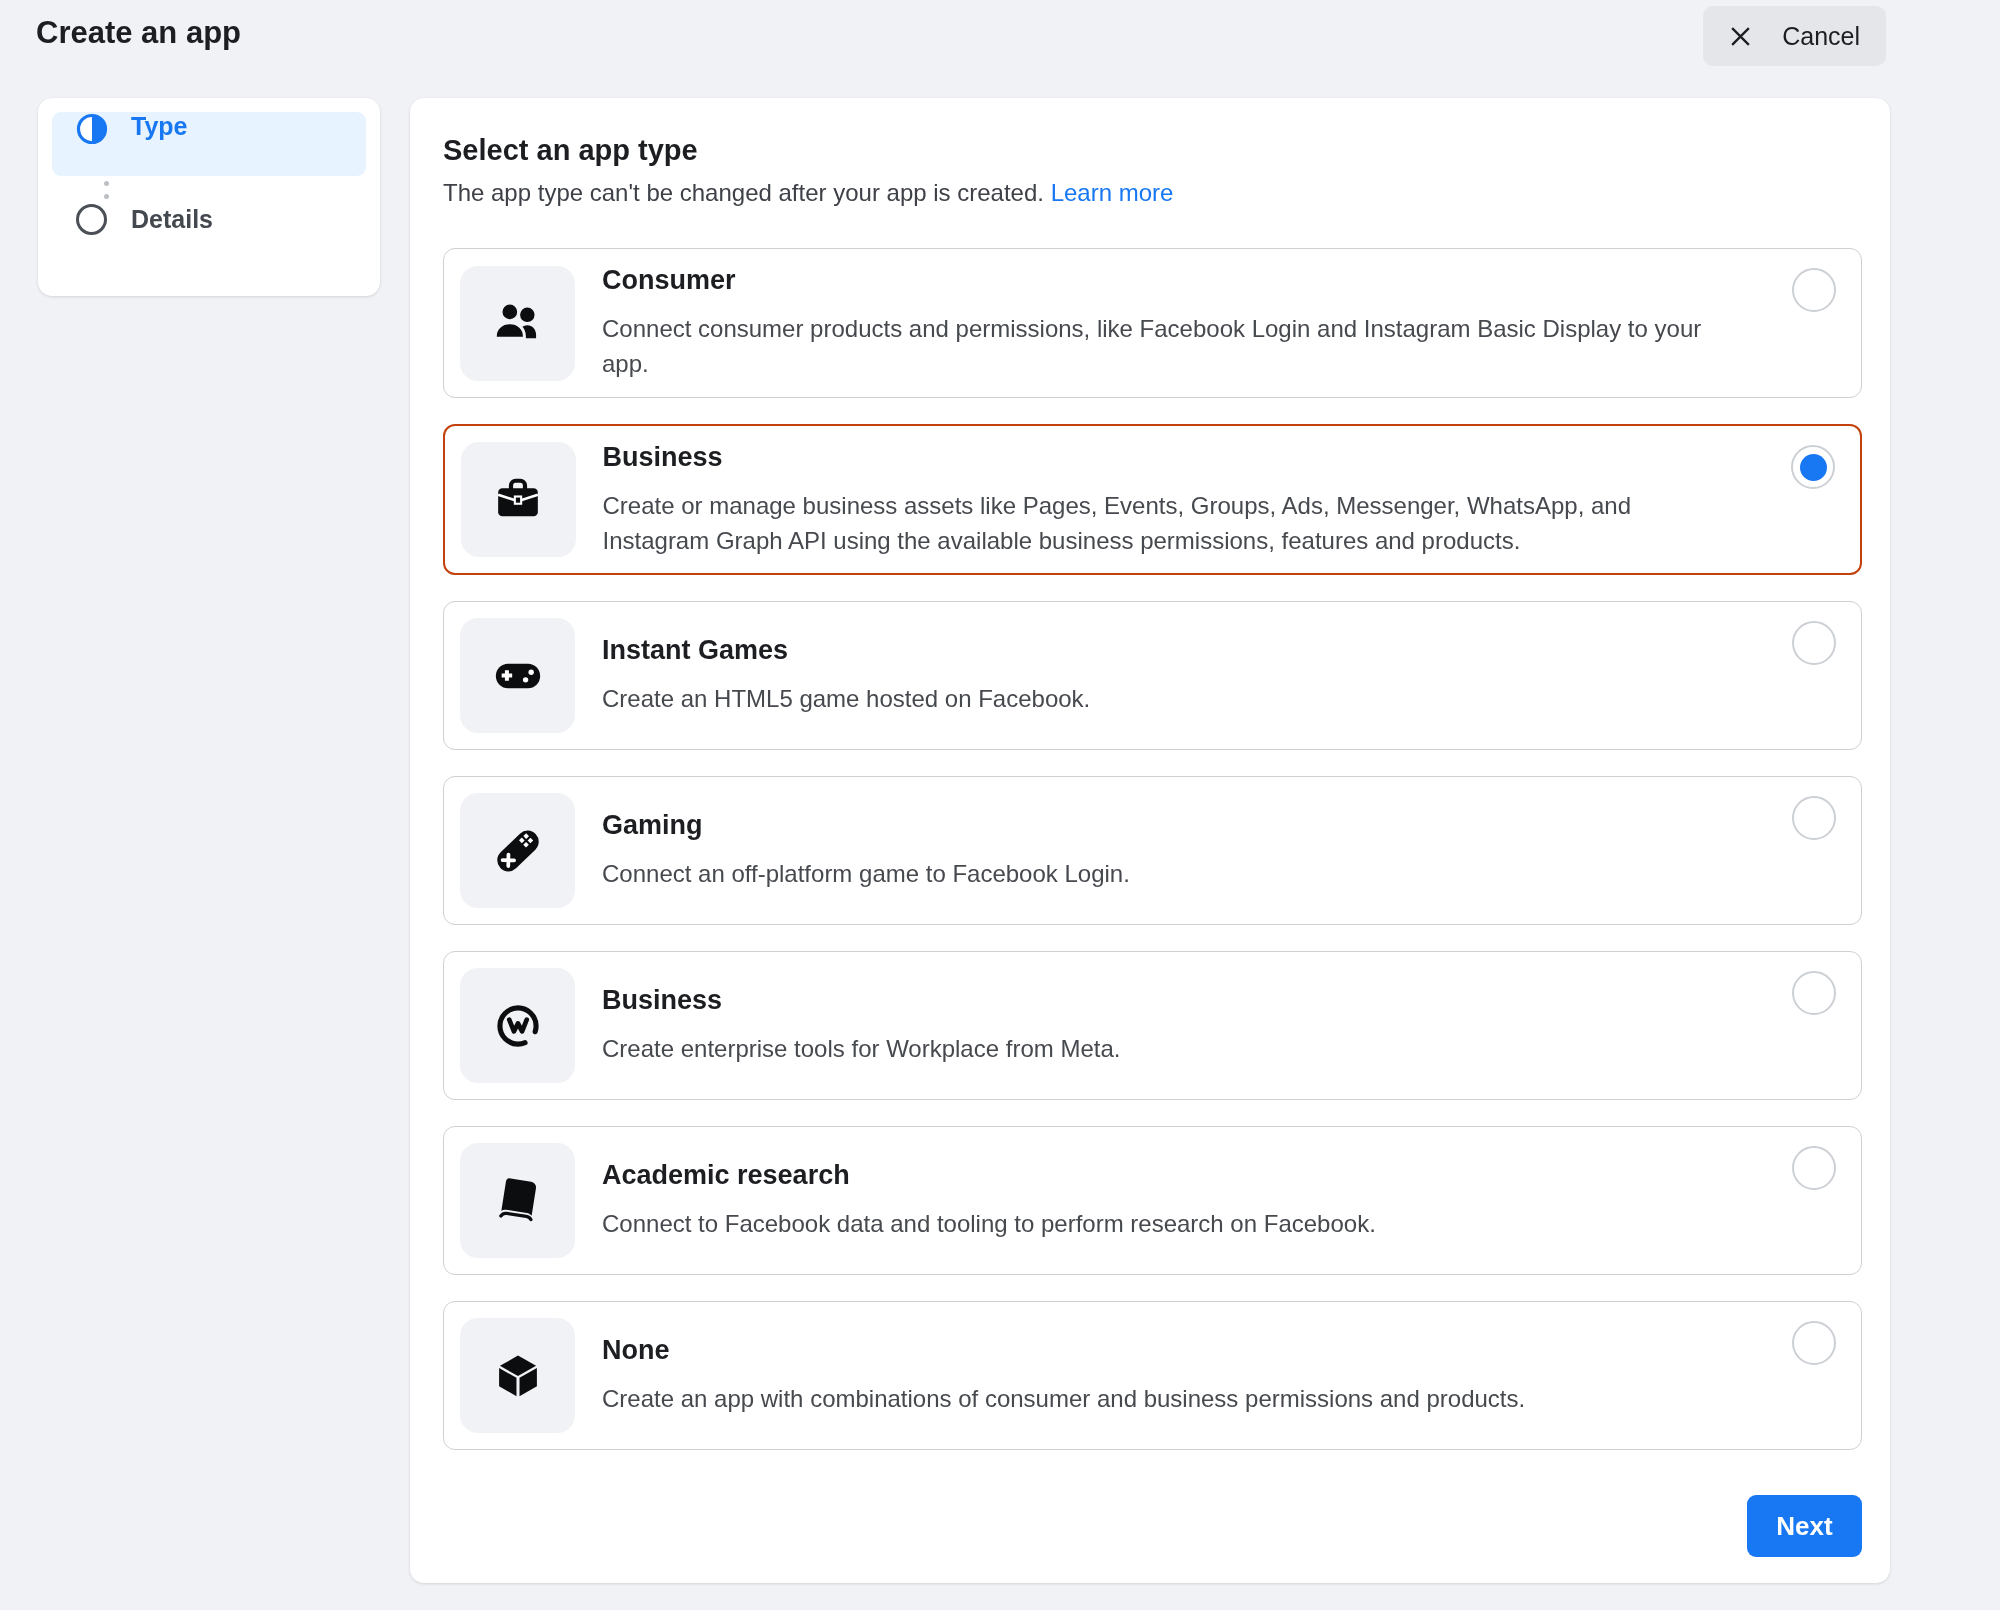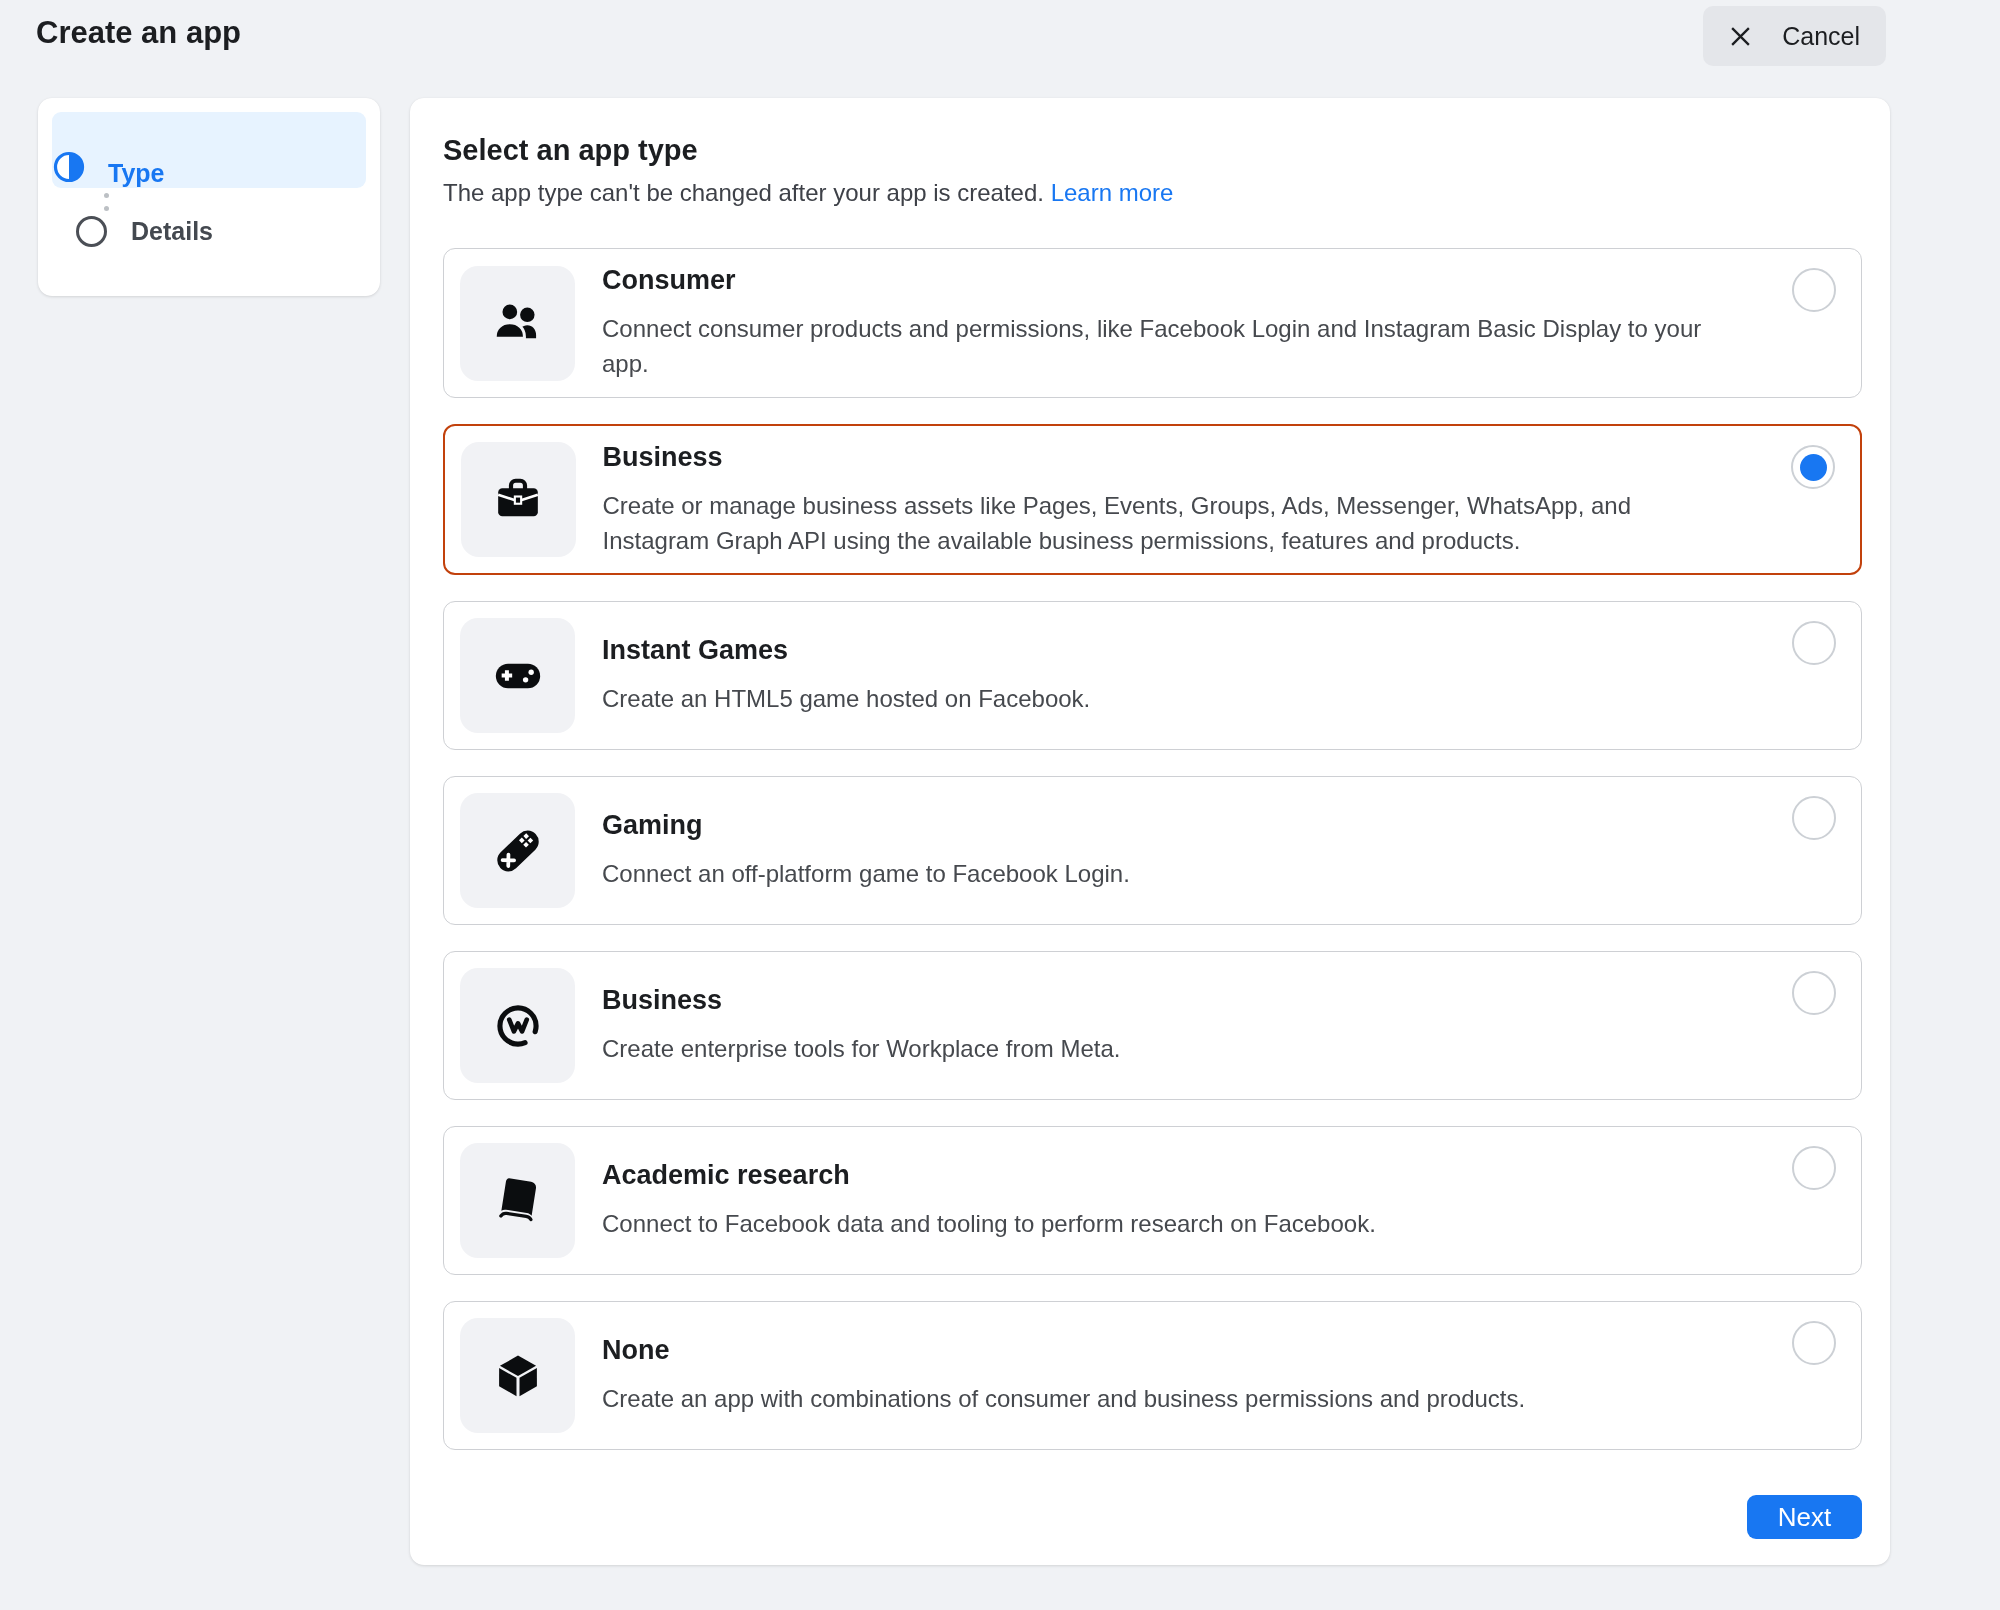--- a/index.html
+++ b/index.html
@@ -32,22 +32,22 @@
     background: #fff; border-radius: 14px;
     box-shadow: 0 1px 3px rgba(0,0,0,0.12), 0 0 1px rgba(0,0,0,0.06);
   }
 
   
   .stepper {
     position: absolute; left: 38px; top: 98px;
     width: 342px; height: 198px; padding: 14px;
   }
   .step-current {
-    display: flex; align-items: flex-end;
-    height: 76px; 
+    display: flex; align-items: flex-start;
+    height: 64px; padding-left: 23px;
     background: #e7f3ff; border-radius: 9px; cursor: pointer;
   }
   .step-current .step-label { color: #1877f2; font-weight: bold; font-size: 25px; margin-left: 22px; }
   .step-connector {
     display: flex; flex-direction: column; gap: 8px;
     padding: 5px 0 5px 52px;
   }
   .step-connector i {
     width: 5px; height: 5px; border-radius: 50%;
     background: #bcc0c4; display: block;
@@ -96,24 +96,24 @@
     border: 2px solid #ccd0d5; background: #fff;
     display: flex; align-items: center; justify-content: center;
   }
   .radio.checked::after {
     content: ""; width: 27px; height: 27px; border-radius: 50%;
     background: #1877f2; display: block;
   }
 
   .panel-footer { display: flex; justify-content: flex-end; margin-top: 45px; }
   .next-btn {
-    width: 115px; height: 44px;
+    width: 115px; height: 62px;
     background: #1877f2; color: #fff;
     border: none; border-radius: 9px;
-    font-size: 26px; font-weight: normal; font-family: inherit;
+    font-size: 26px; font-weight: bold; font-family: inherit;
     cursor: pointer;
   }
 </style>
 </head>
 <body>
 
 <div class="page-title">Create an app</div>
 
 <button class="cancel-btn">
   <span>

